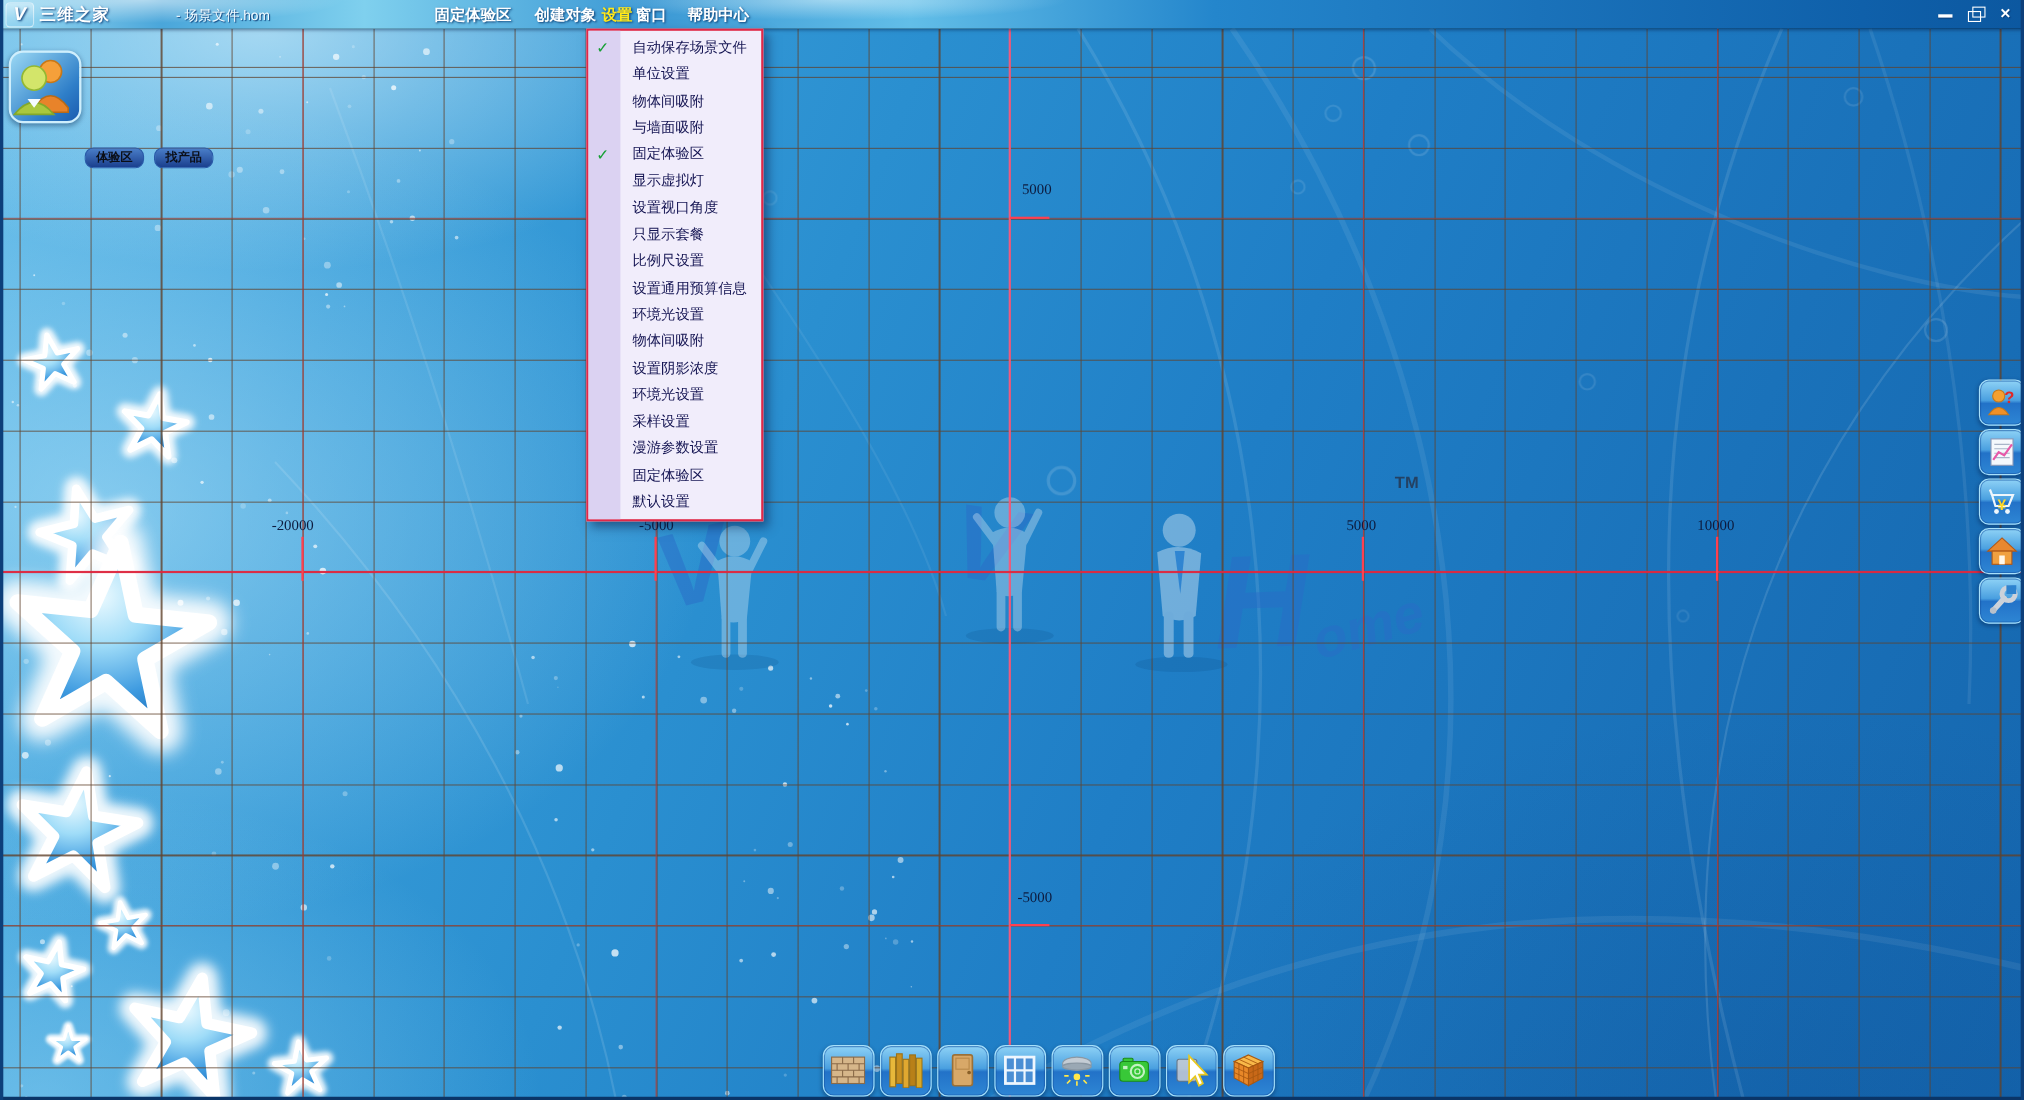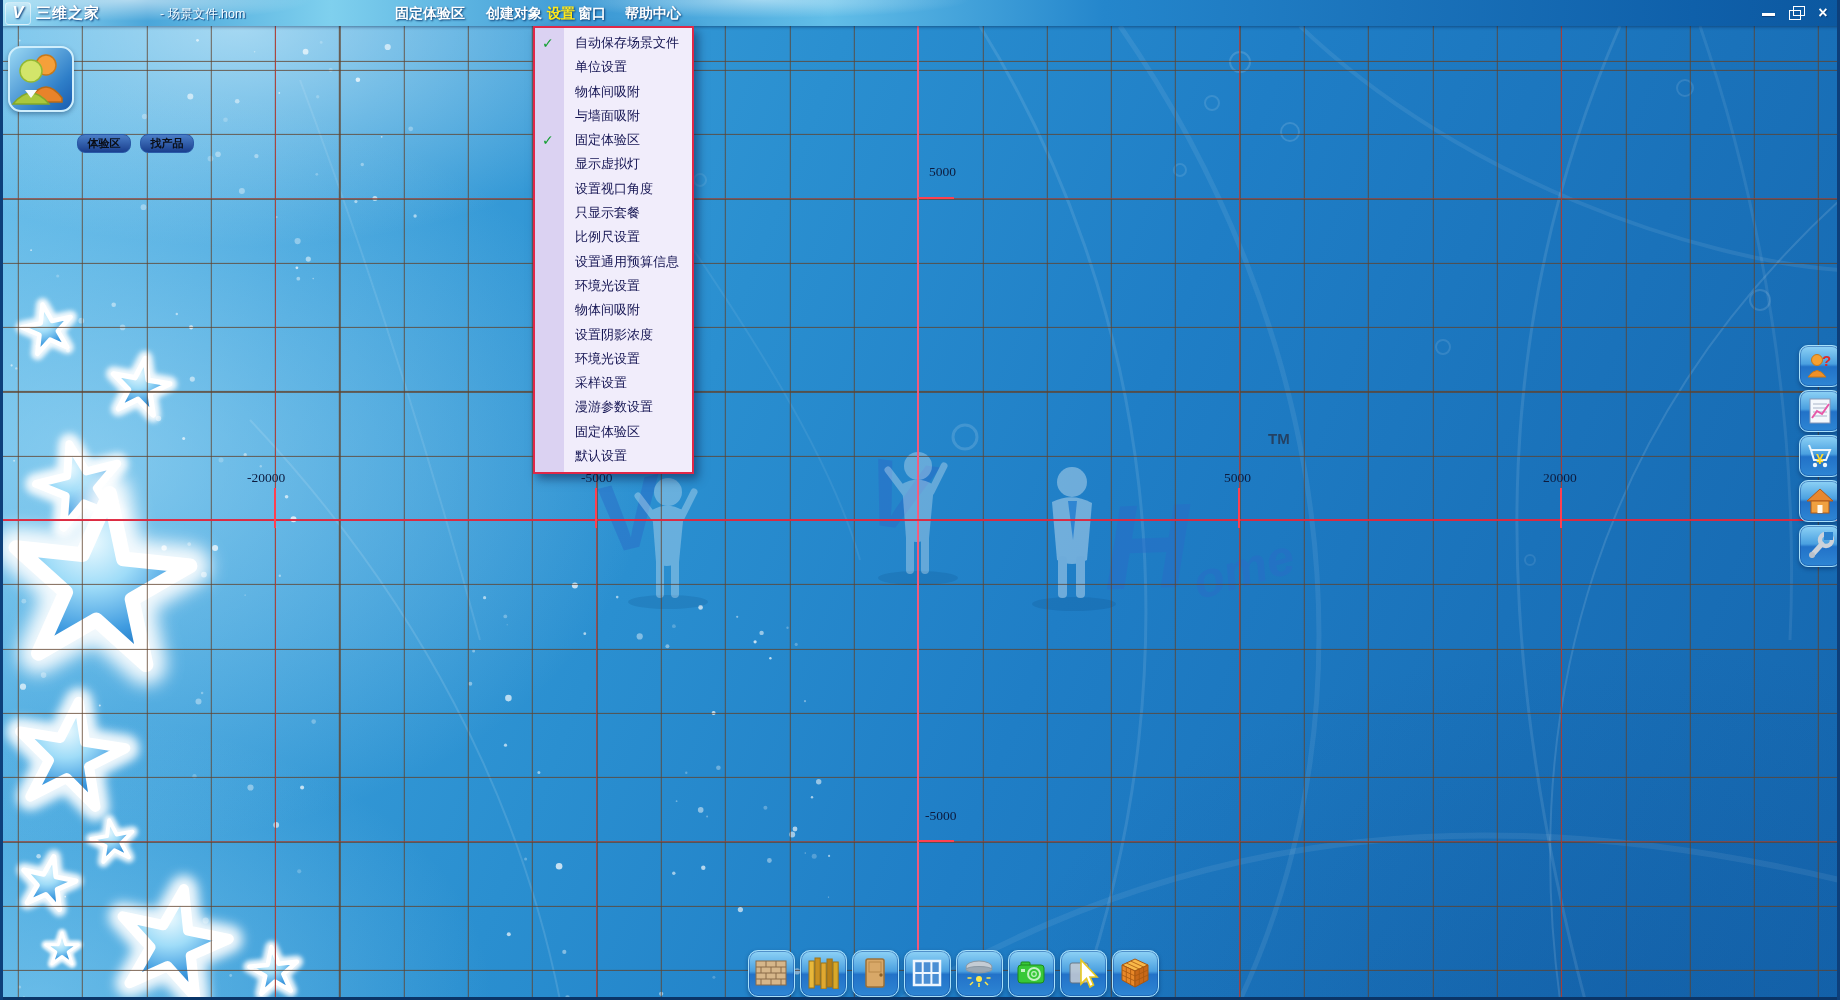--- a/index.html
+++ b/index.html
@@ -368,21 +368,21 @@
     <div class="tickh" style="left:918px;top:814px"></div>
     <div class="tickv" style="left:274px;top:462px"></div>
     <div class="tickv" style="left:595px;top:462px"></div>
     <div class="tickv" style="left:1238px;top:462px"></div>
     <div class="tickv" style="left:1560px;top:462px"></div>
   </div>
 
   <span class="axl" style="left:247px;top:470px">-20000</span>
   <span class="axl" style="left:581px;top:470px">-5000</span>
   <span class="axl" style="left:1224px;top:470px">5000</span>
-  <span class="axl" style="left:1543px;top:470px">20000</span>
+  <span class="axl" style="left:1543px;top:470px">10000</span>
   <span class="axl" style="left:929px;top:164px">5000</span>
   <span class="axl" style="left:925px;top:808px">-5000</span>
 
   <div class="titlebar">
     <div class="logo-tile">V</div>
     <span class="app-title">三维之家</span>
     <span class="doc-title">- 场景文件.hom</span>
     <span class="mitem m0">固定体验区</span>
     <span class="mitem m1">创建对象</span>
     <span class="mitem m2 active">设置</span>

